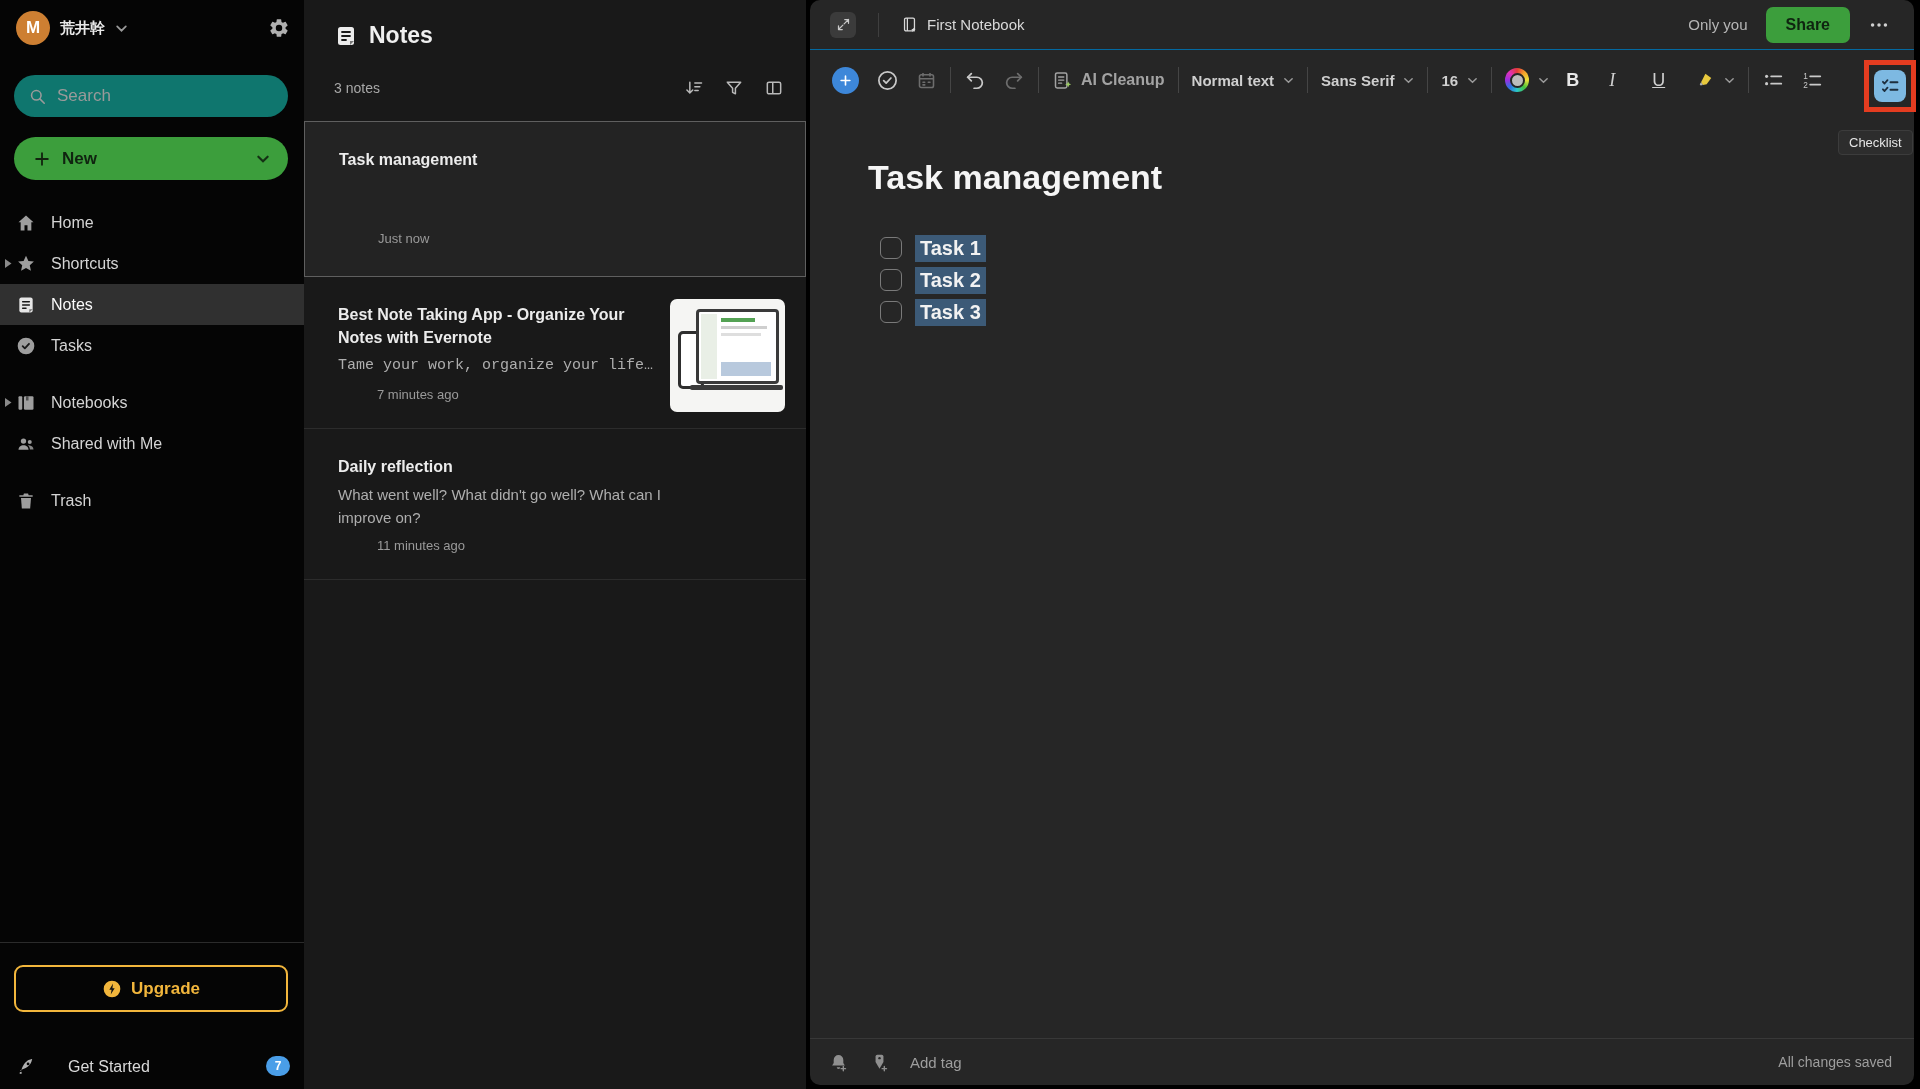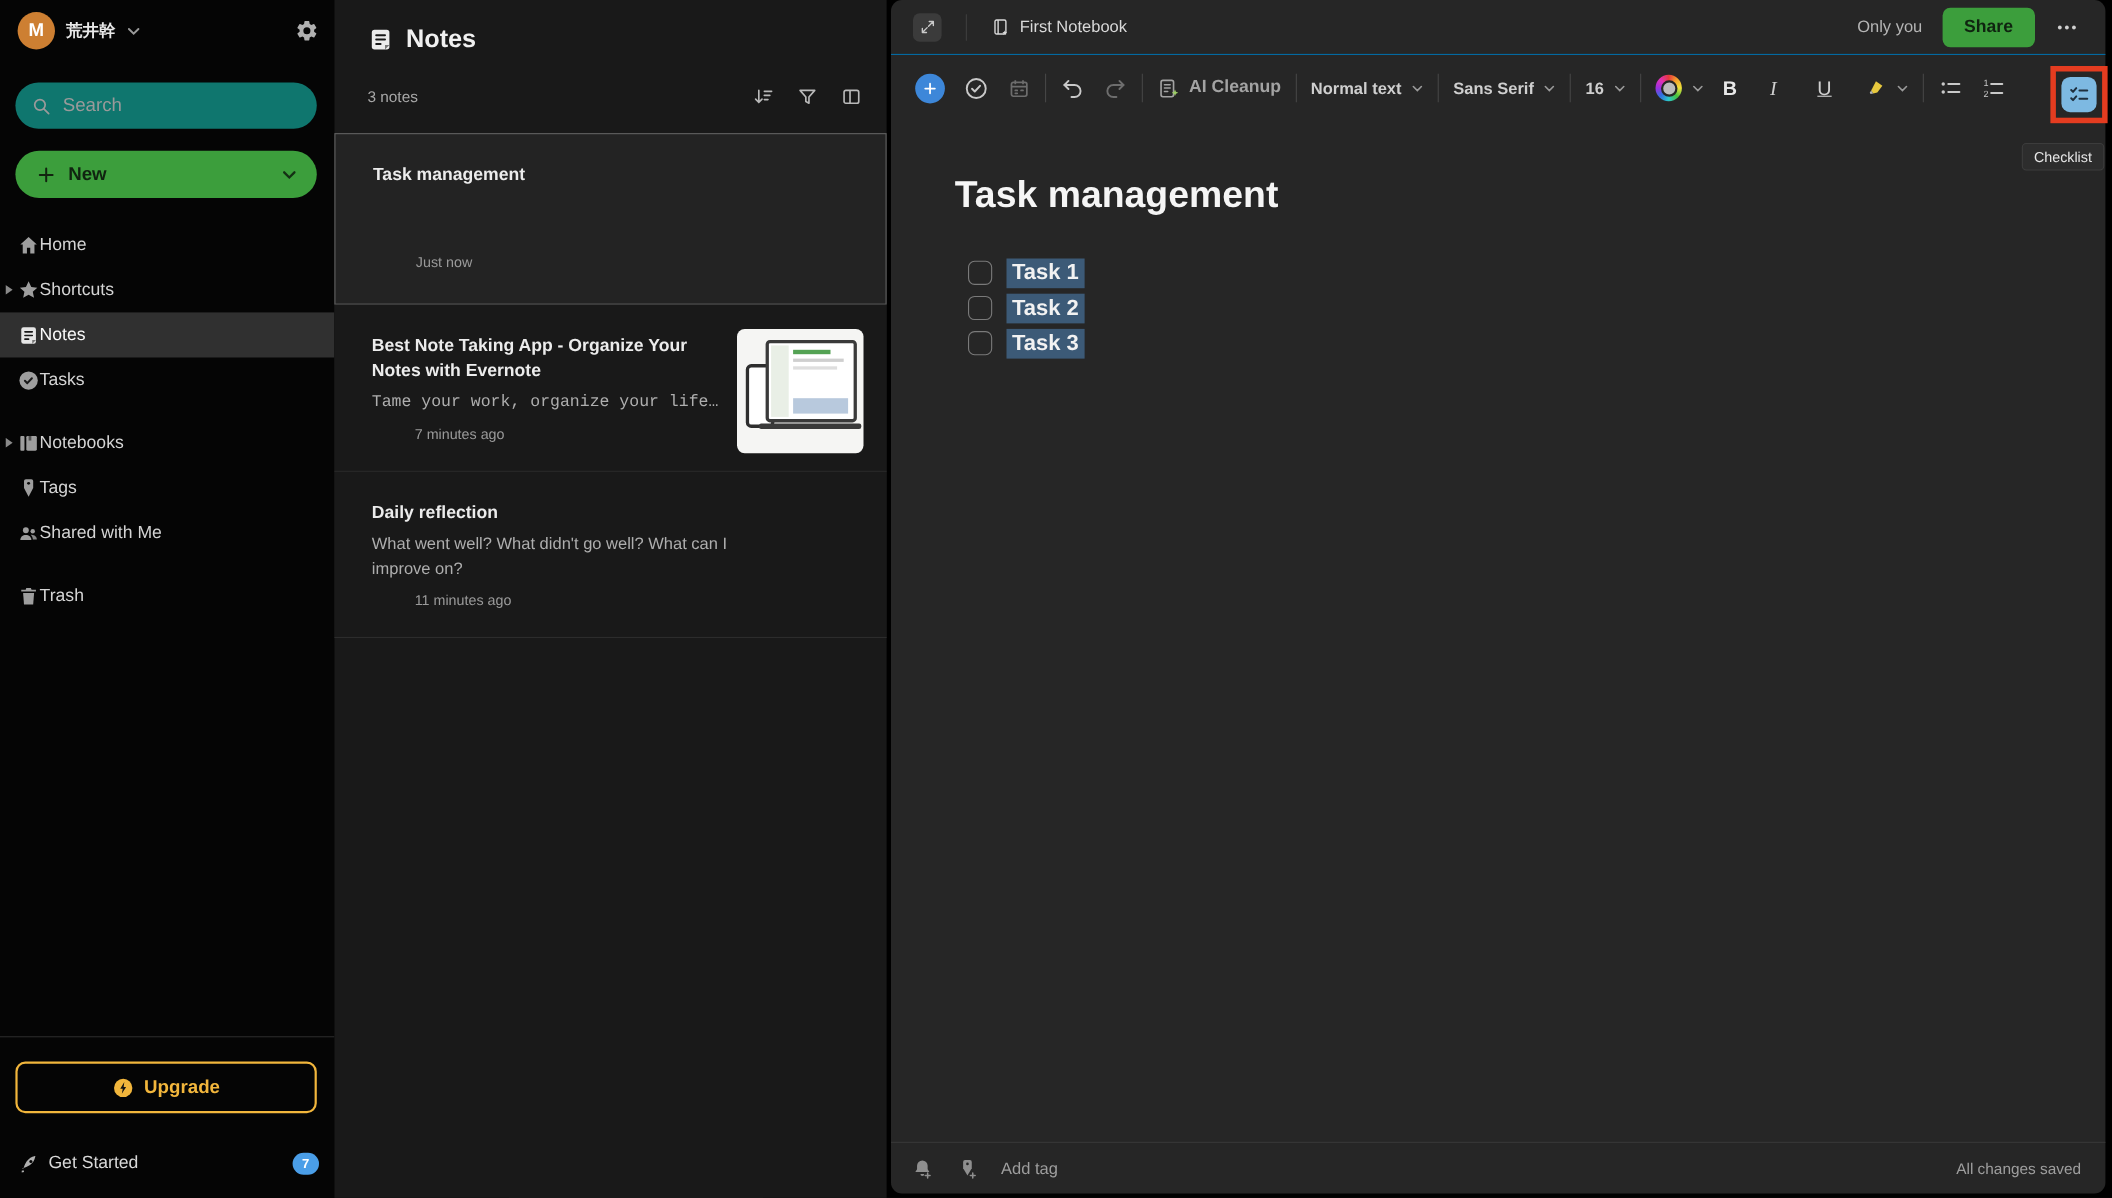--- a/index.html
+++ b/index.html
@@ -20,29 +20,29 @@
   .sb-username { font-size:15px; font-weight:600; color:#e8e8e8; }
   .sb-top .chev { color:#9a9a9a; }
   .sb-gear { margin-left:auto; color:#b0b0b0; cursor:pointer; }
   .search-bar { position:absolute; top:75px; left:14px; right:16px; height:42px; background:#0f766e; border-radius:21px; display:flex; align-items:center; padding:0 14px; gap:10px; color:#9a9a9a; }
   .search-bar input { background:transparent; border:none; outline:none; color:#cfcfcf; font-size:17px; width:100%; font-family:inherit; }
   .search-bar input::placeholder { color:#9a9a9a; }
   .new-btn { position:absolute; top:137px; left:14px; right:16px; height:43px; background:#3c9e3c; border-radius:22px; display:flex; align-items:center; padding:0 18px; gap:10px; cursor:pointer; color:#12240f; }
   .new-btn .nb-label { font-size:17px; font-weight:700; color:#102410; }
   .new-btn .chev { margin-left:auto; color:#143014; }
   .nav { position:absolute; top:202px; left:0; right:0; }
-  .nav-item { position:relative; height:41px; display:flex; align-items:center; padding:0 16px; font-size:16px; color:#d4d4d4; cursor:pointer; }
+  .nav-item { position:relative; height:41px; display:flex; align-items:center; padding:0 16px; gap:15px; font-size:16px; color:#d4d4d4; cursor:pointer; }
   .nav-item.selected { background:#303030; color:#fafafa; }
   .nav-item .ni-icon { color:#9e9e9e; width:20px; height:20px; }
   .nav-item.selected .ni-icon { color:#e6e6e6; }
   .nav-item .caret { position:absolute; left:5px; color:#8a8a8a; }
   .nav-gap { height:16px; }
   .sb-divider { position:absolute; left:0; right:0; top:942px; height:1px; background:#2b2b2b; }
   .upgrade-btn { position:absolute; left:14px; right:16px; top:965px; height:47px; border:2px solid #f2b63c; border-radius:9px; display:flex; align-items:center; justify-content:center; gap:9px; color:#f2b63c; font-size:17px; font-weight:700; cursor:pointer; background:transparent; }
-  .getstarted { position:absolute; left:16px; right:14px; top:1040px; height:36px; display:flex; align-items:center; gap:8px; font-size:16px; color:#d9d9d9; cursor:pointer; }
+  .getstarted { position:absolute; left:16px; right:14px; top:1040px; height:36px; display:flex; align-items:flex-end; gap:32px; font-size:16px; color:#d9d9d9; cursor:pointer; }
   .gs-badge { margin-left:auto; min-width:24px; height:20px; padding:0 7px; background:#4a9ee8; border-radius:10px; color:#fff; font-size:12px; font-weight:700; display:flex; align-items:center; justify-content:center; }
 
   
   .notes-panel { position:absolute; left:304px; top:0; width:502px; height:1089px; background:#191919; }
   .np-header { position:absolute; top:22px; left:30px; display:flex; align-items:center; gap:11px; color:#f0f0f0; }
   .np-title { font-size:23px; font-weight:700; }
   .np-sub { position:absolute; top:78px; left:30px; right:22px; display:flex; align-items:center; }
   .np-count { font-size:14px; color:#a8a8a8; }
   .np-tools { margin-left:auto; display:flex; align-items:center; gap:20px; color:#b9b9b9; }
   .np-tools > * { cursor:pointer; }
@@ -205,29 +205,20 @@
         <svg width="20" height="20" viewBox="0 0 24 24" fill="currentColor">
             <rect x="3" y="4" width="4.5" height="16" rx="1"></rect>
             <rect x="9.5" y="4" width="11.5" height="16" rx="1.5"></rect>
             <rect x="12" y="4" width="3" height="5" fill="#191919" opacity=".6"></rect>
           </svg>
       </span>
       <span>Notebooks</span>
     </div>
     <div class="nav-item">
       <span class="ni-icon">
-        <svg width="20" height="20" viewBox="0 0 24 24">
-            <path d="M9 2h6a2 2 0 0 1 2 2v7.5L12 21l-5-9.5V4a2 2 0 0 1 2-2z" fill="currentColor"></path>
-            <circle cx="12" cy="6.5" r="1.6" fill="#0a0a0a"></circle>
-          </svg>
-      </span>
-      <span>Tags</span>
-    </div>
-    <div class="nav-item">
-      <span class="ni-icon">
         <svg width="20" height="20" viewBox="0 0 24 24" fill="currentColor">
             <circle cx="9" cy="8.5" r="3.2"></circle>
             <path d="M3 19c0-3.3 2.7-5.4 6-5.4s6 2.1 6 5.4z"></path>
             <circle cx="16.5" cy="9.5" r="2.4"></circle>
             <path d="M15.5 13.4c3 .2 5.5 2.1 5.5 5.1h-4.3c-.2-2-1-3.8-2.4-5z" opacity=".85"></path>
           </svg>
       </span>
       <span>Shared with Me</span>
     </div>
     <div class="nav-gap"></div>

